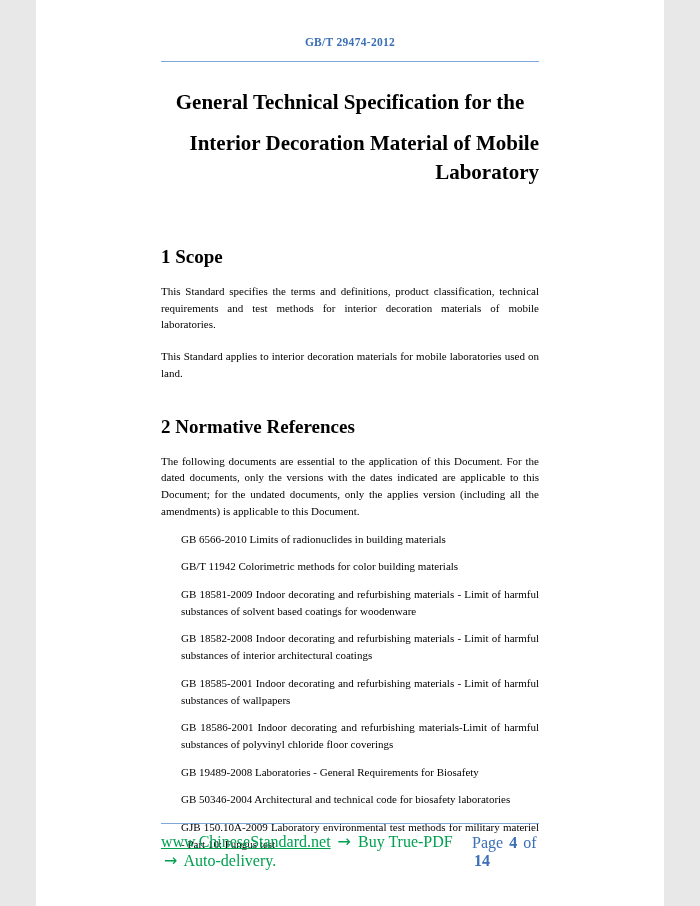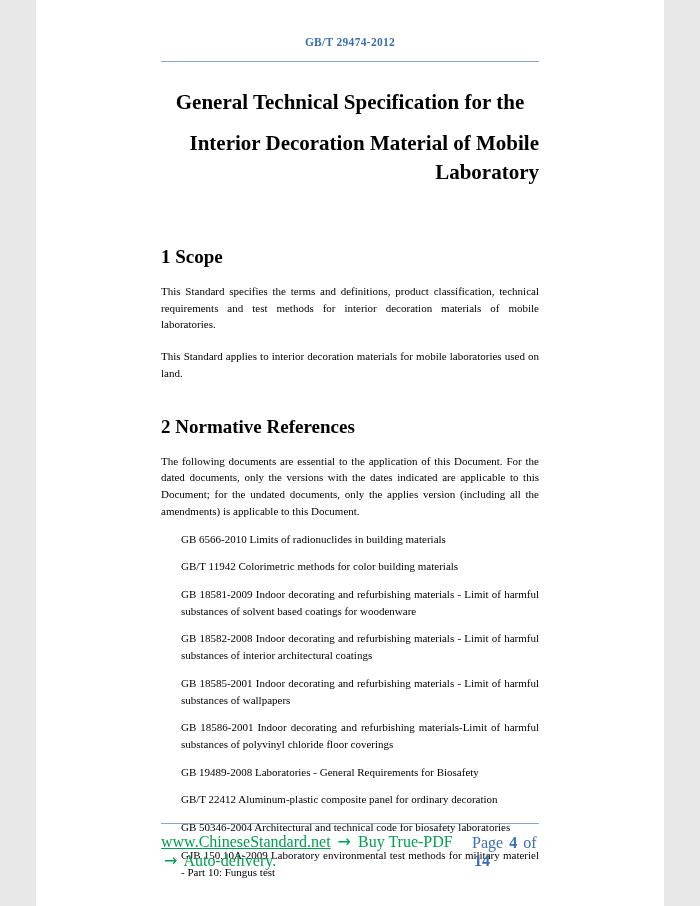--- a/index.html
+++ b/index.html
@@ -125,21 +125,20 @@
     <p class="body">The following documents are essential to the application of this Document. For the dated documents, only the versions with the dates indicated are applicable to this Document; for the undated documents, only the applies version (including all the amendments) is applicable to this Document.</p>
 
     <div class="refs">
       <p class="body">GB 6566-2010 Limits of radionuclides in building materials</p>
       <p class="body">GB/T 11942 Colorimetric methods for color building materials</p>
       <p class="body">GB 18581-2009 Indoor decorating and refurbishing materials - Limit of harmful substances of solvent based coatings for woodenware</p>
       <p class="body">GB 18582-2008 Indoor decorating and refurbishing materials - Limit of harmful substances of interior architectural coatings</p>
       <p class="body">GB 18585-2001 Indoor decorating and refurbishing materials - Limit of harmful substances of wallpapers</p>
       <p class="body">GB 18586-2001 Indoor decorating and refurbishing materials-Limit of harmful substances of polyvinyl chloride floor coverings</p>
       <p class="body">GB 19489-2008 Laboratories - General Requirements for Biosafety</p>
-      <p class="body">GB/T 22412 Aluminum-plastic composite panel for ordinary decoration</p>
       <p class="body">GB 50346-2004 Architectural and technical code for biosafety laboratories</p>
       <p class="body">GJB 150.10A-2009 Laboratory environmental test methods for military materiel - Part 10: Fungus test</p>
     </div>
 
   </div>
 
   <footer>
     <div class="footer-rule"></div>
     <div class="footer-row">
       <div class="footer-left">

